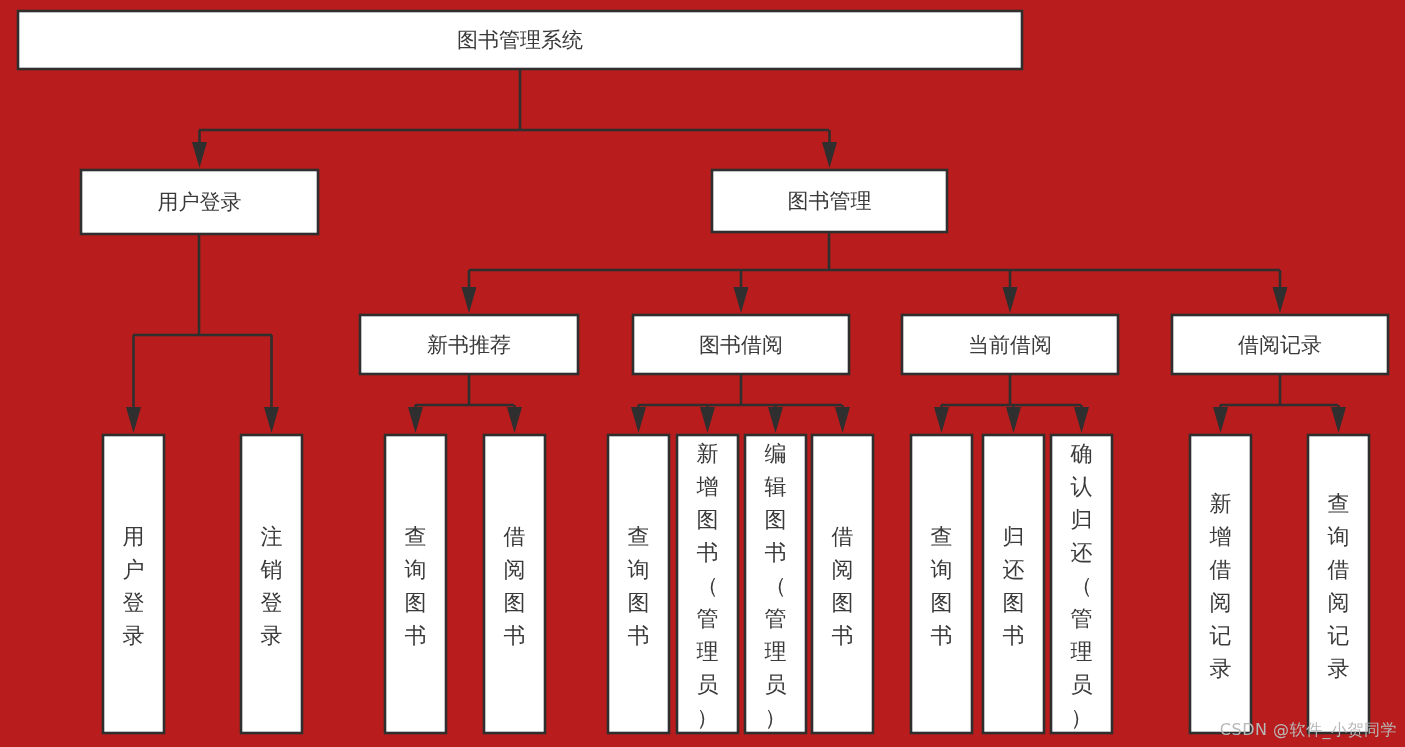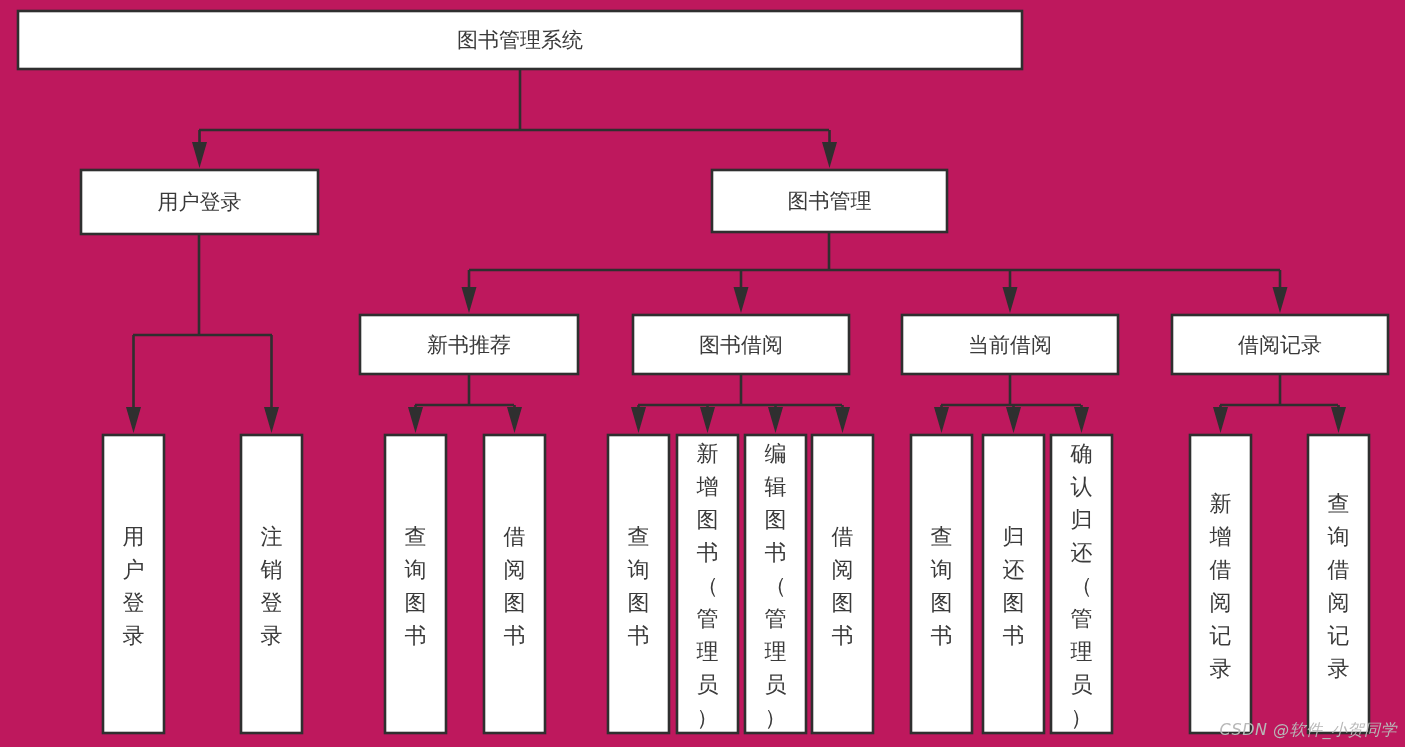--- a/index.html
+++ b/index.html
@@ -10,21 +10,21 @@
   body {
     width: 1405px;
     height: 747px;
     font-family: "DejaVu Sans", "Liberation Sans", sans-serif;
     overflow: hidden;
   }
   #diagram-root {
     position: relative;
     width: 1405px;
     height: 747px;
-    background: #be185d;
+    background: #b91c1c;
   }
   svg.diagram-canvas {
     position: absolute;
     left: 0;
     top: 0;
     width: 1405px;
     height: 747px;
   }
   .node-box {
     fill: #ffffff;
@@ -56,21 +56,20 @@
   }
   .watermark-text {
     position: absolute;
     right: 8px;
     bottom: 6px;
     font-family: "DejaVu Sans", "Liberation Sans", sans-serif;
     font-size: 16px;
     color: #b8b8b8;
     white-space: nowrap;
     letter-spacing: 0.5px;
-    font-style: italic;
   }
 </style>
 </head>
 <body>
 
 <div id="diagram-root">
 
   <svg class="diagram-canvas" viewBox="0 0 1405 747">
     <g id="edges-layer">
         <g>

